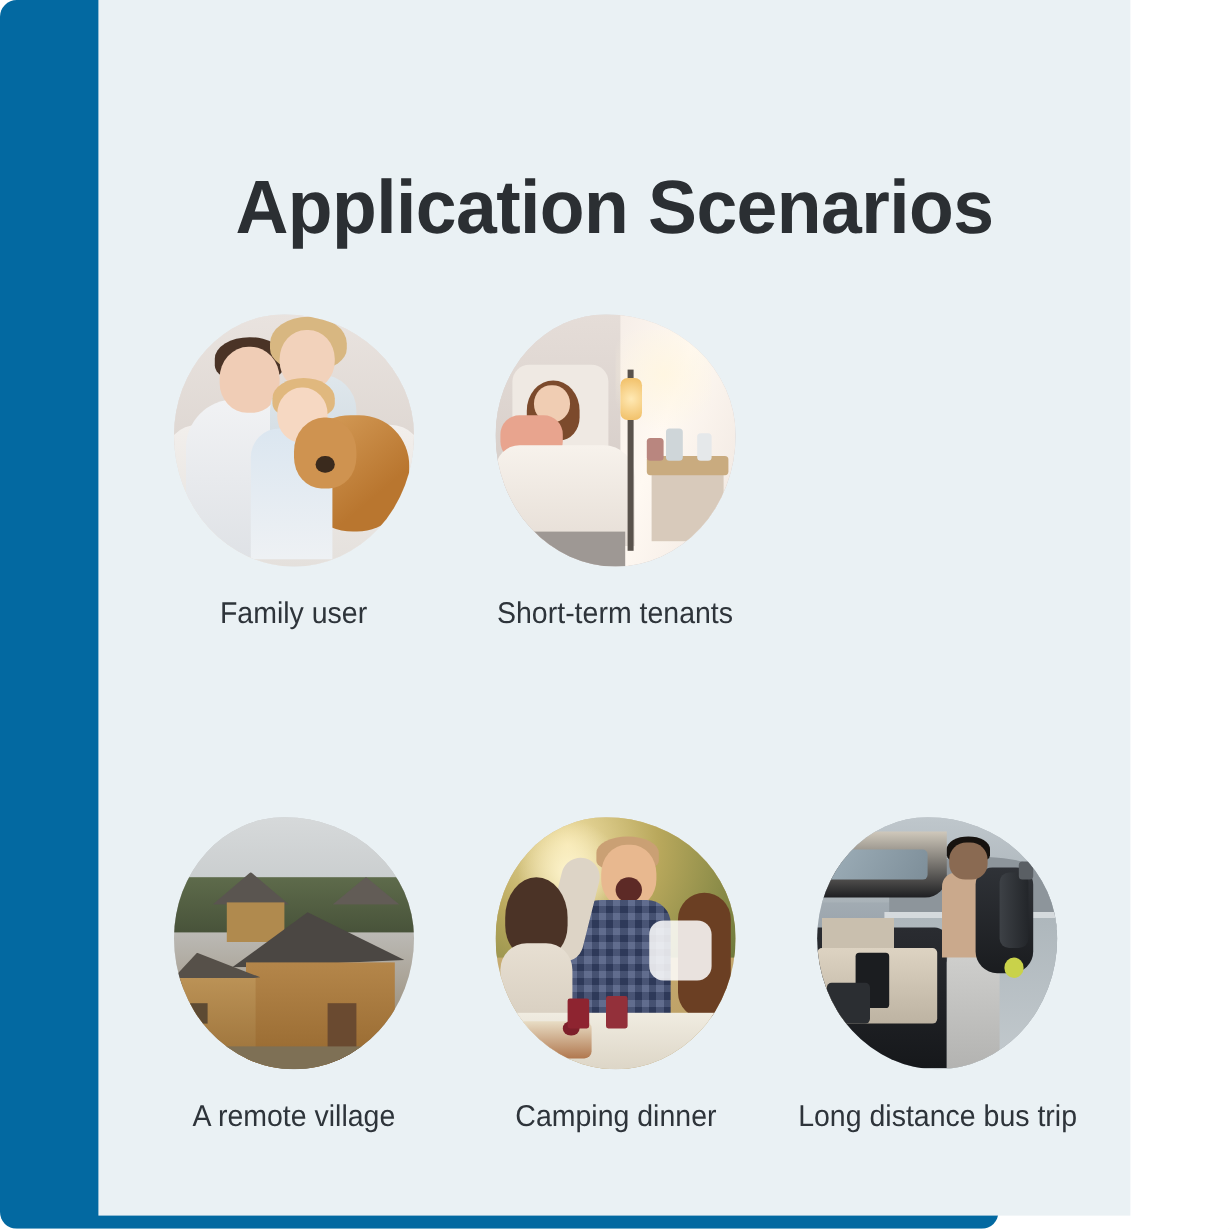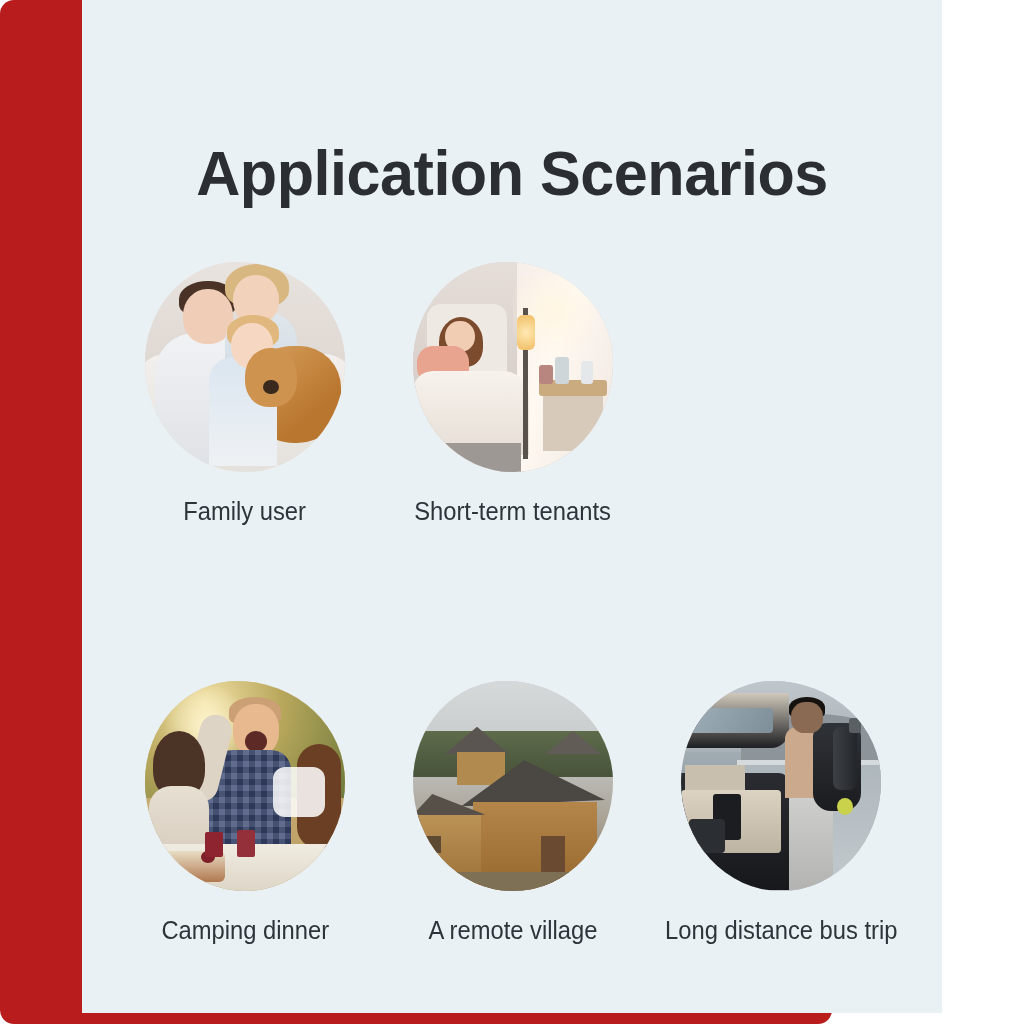--- a/index.html
+++ b/index.html
@@ -9,21 +9,21 @@
     height: 1024px;
     background: #ffffff;
     font-family: "Liberation Sans", sans-serif;
     overflow: hidden;
   }
 
   #root {
     position: relative;
     width: 832px;
     height: 1024px;
-    background: #b91c1c;
+    background: #0369a1;
     border-radius: 14px;
   }
 
   
   .panel {
     position: absolute;
     left: 82px;
     top: 0px;
     width: 860px;
     height: 1013px;
@@ -555,20 +555,40 @@
               <div class="bottle2"></div>
             </div>
           </div>
           <div class="caption">Short-term tenants</div>
         </div>
 
       </div>
 
       <div class="row row-2">
 
+        <div class="cell c1">
+          <div class="thumb">
+            <div class="scene s-village">
+              <div class="sky"></div>
+              <div class="trees"></div>
+              <div class="roof-far-1"></div>
+              <div class="roof-far-2"></div>
+              <div class="wall-far"></div>
+              <div class="roof-mid"></div>
+              <div class="wall-mid"></div>
+              <div class="roof-left"></div>
+              <div class="wall-left"></div>
+              <div class="window-v"></div>
+              <div class="door"></div>
+              <div class="ground"></div>
+            </div>
+          </div>
+          <div class="caption">A remote village</div>
+        </div>
+
         <div class="cell c2">
           <div class="thumb">
             <div class="scene s-camp">
               <div class="foliage"></div>
               <div class="sunflare"></div>
               <div class="man-hair"></div>
               <div class="man-head"></div>
               <div class="mouth"></div>
               <div class="shirt"></div>
               <div class="arm"></div>
@@ -577,40 +597,20 @@
               <div class="arm-right"></div>
               <div class="glass-big"></div>
               <div class="table"></div>
               <div class="cake"></div>
               <div class="berry"></div>
               <div class="glass1"></div>
               <div class="glass2"></div>
             </div>
           </div>
           <div class="caption">Camping dinner</div>
-        </div>
-
-        <div class="cell c1">
-          <div class="thumb">
-            <div class="scene s-village">
-              <div class="sky"></div>
-              <div class="trees"></div>
-              <div class="roof-far-1"></div>
-              <div class="roof-far-2"></div>
-              <div class="wall-far"></div>
-              <div class="roof-mid"></div>
-              <div class="wall-mid"></div>
-              <div class="roof-left"></div>
-              <div class="wall-left"></div>
-              <div class="window-v"></div>
-              <div class="door"></div>
-              <div class="ground"></div>
-            </div>
-          </div>
-          <div class="caption">A remote village</div>
         </div>
 
         <div class="cell c3">
           <div class="thumb">
             <div class="scene s-bus">
               <div class="sky"></div>
               <div class="hill"></div>
               <div class="shore"></div>
               <div class="water"></div>
               <div class="tailgate"></div>

